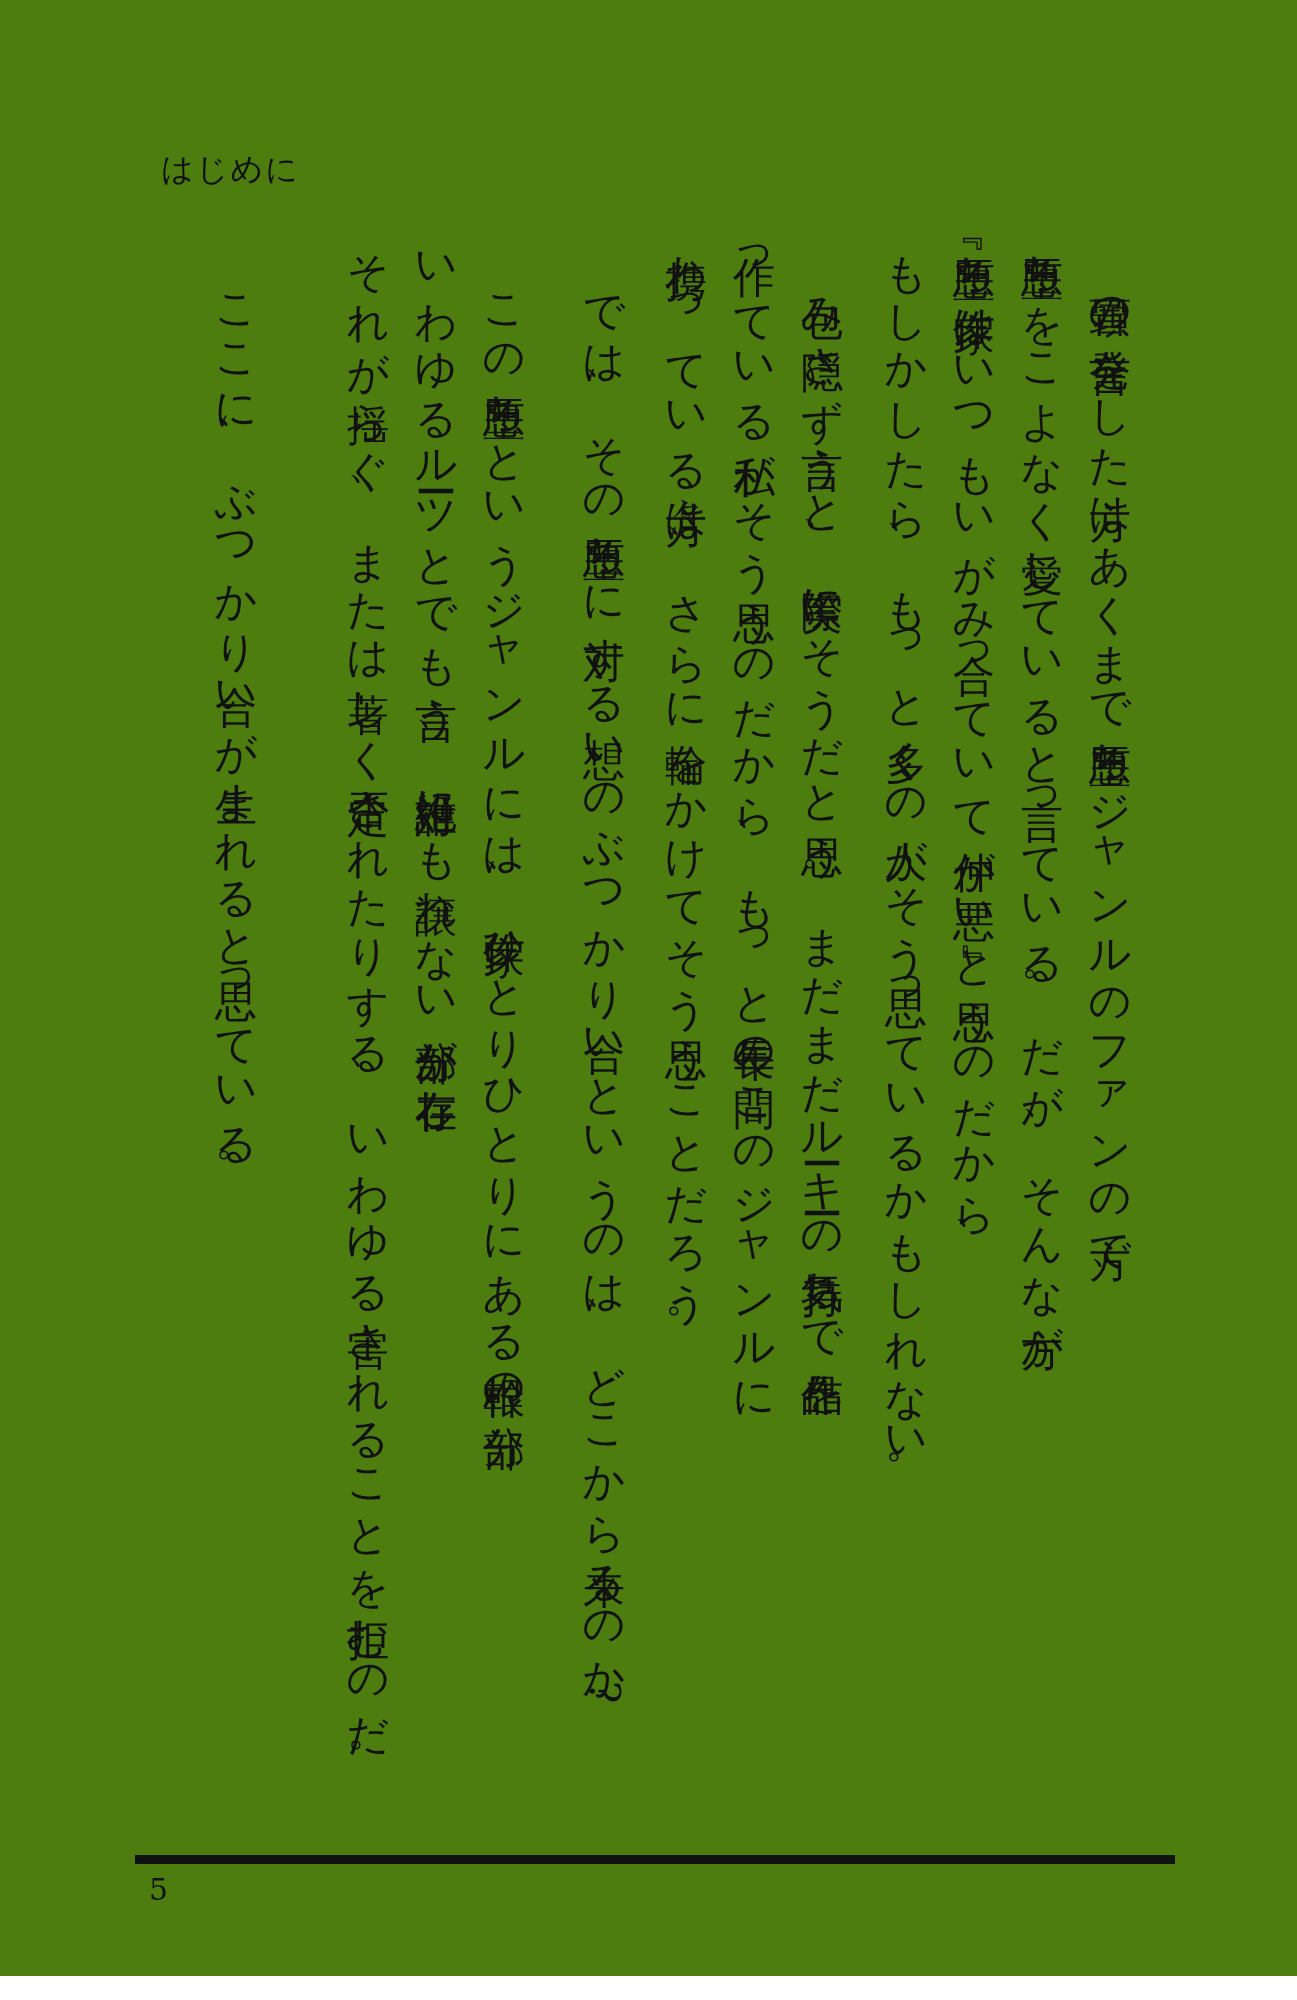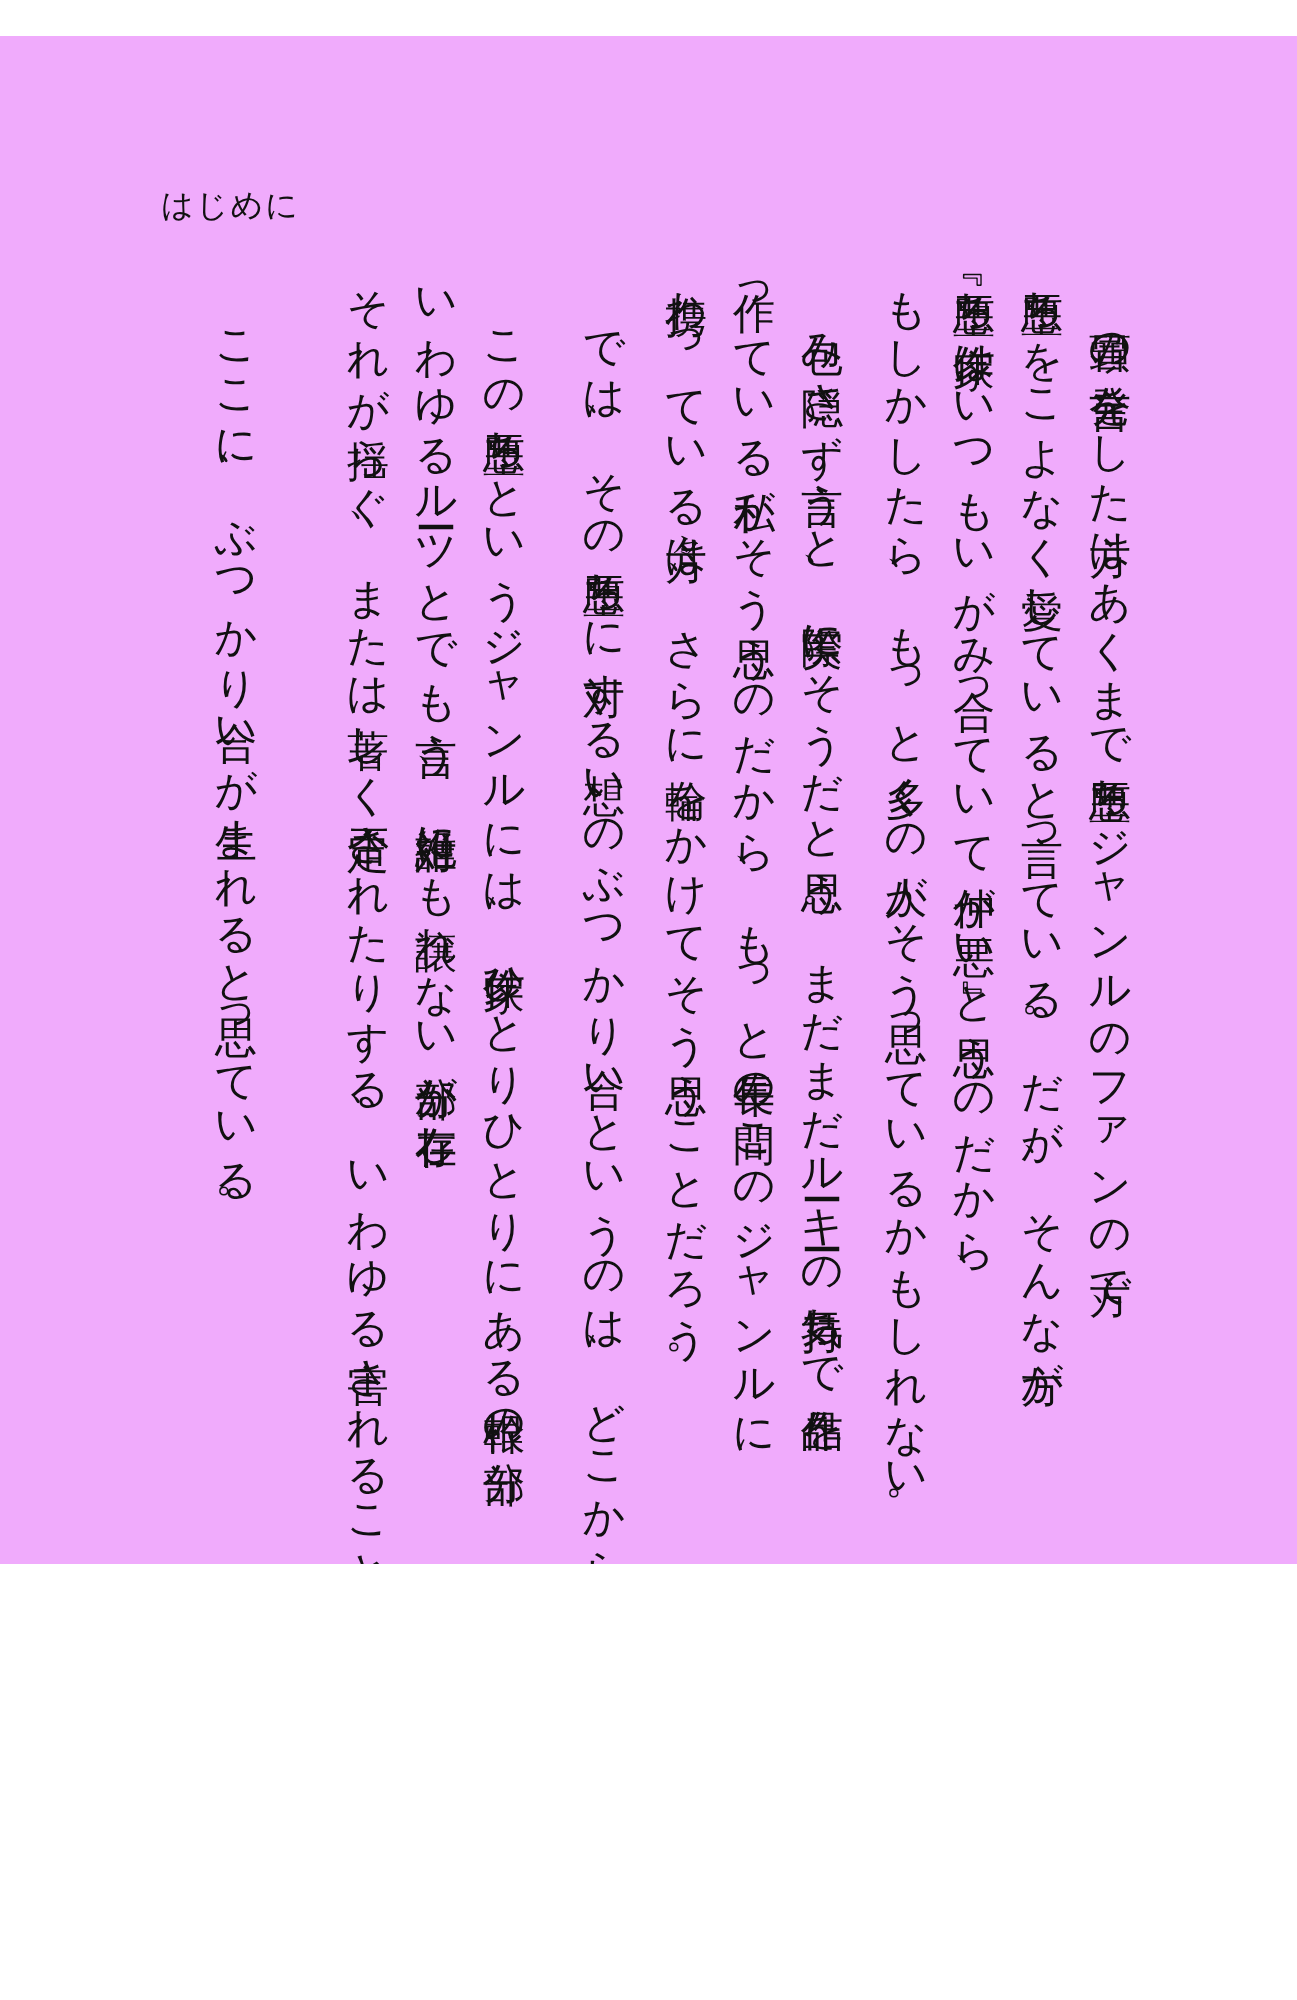--- a/index.html
+++ b/index.html
@@ -3,26 +3,25 @@
 <meta charset="utf-8">
 <style>
   html, body {
     margin: 0;
     padding: 0;
     background: #ffffff;
   }
   .page {
     position: relative;
     width: 1297px;
-    height: 1528px;
-    background: #f0abfc;
+    height: 1976px;
+    background: #4d7c0f;
     color: #111111;
     font-family: "DejaVu Serif", "Liberation Serif", serif;
     overflow: hidden;
-    margin-top: 36px;
   }
   .header {
     position: absolute;
     left: 161px;
     top: 150px;
     font-size: 32px;
     line-height: 38px;
     letter-spacing: 2px;
     white-space: nowrap;
   }

